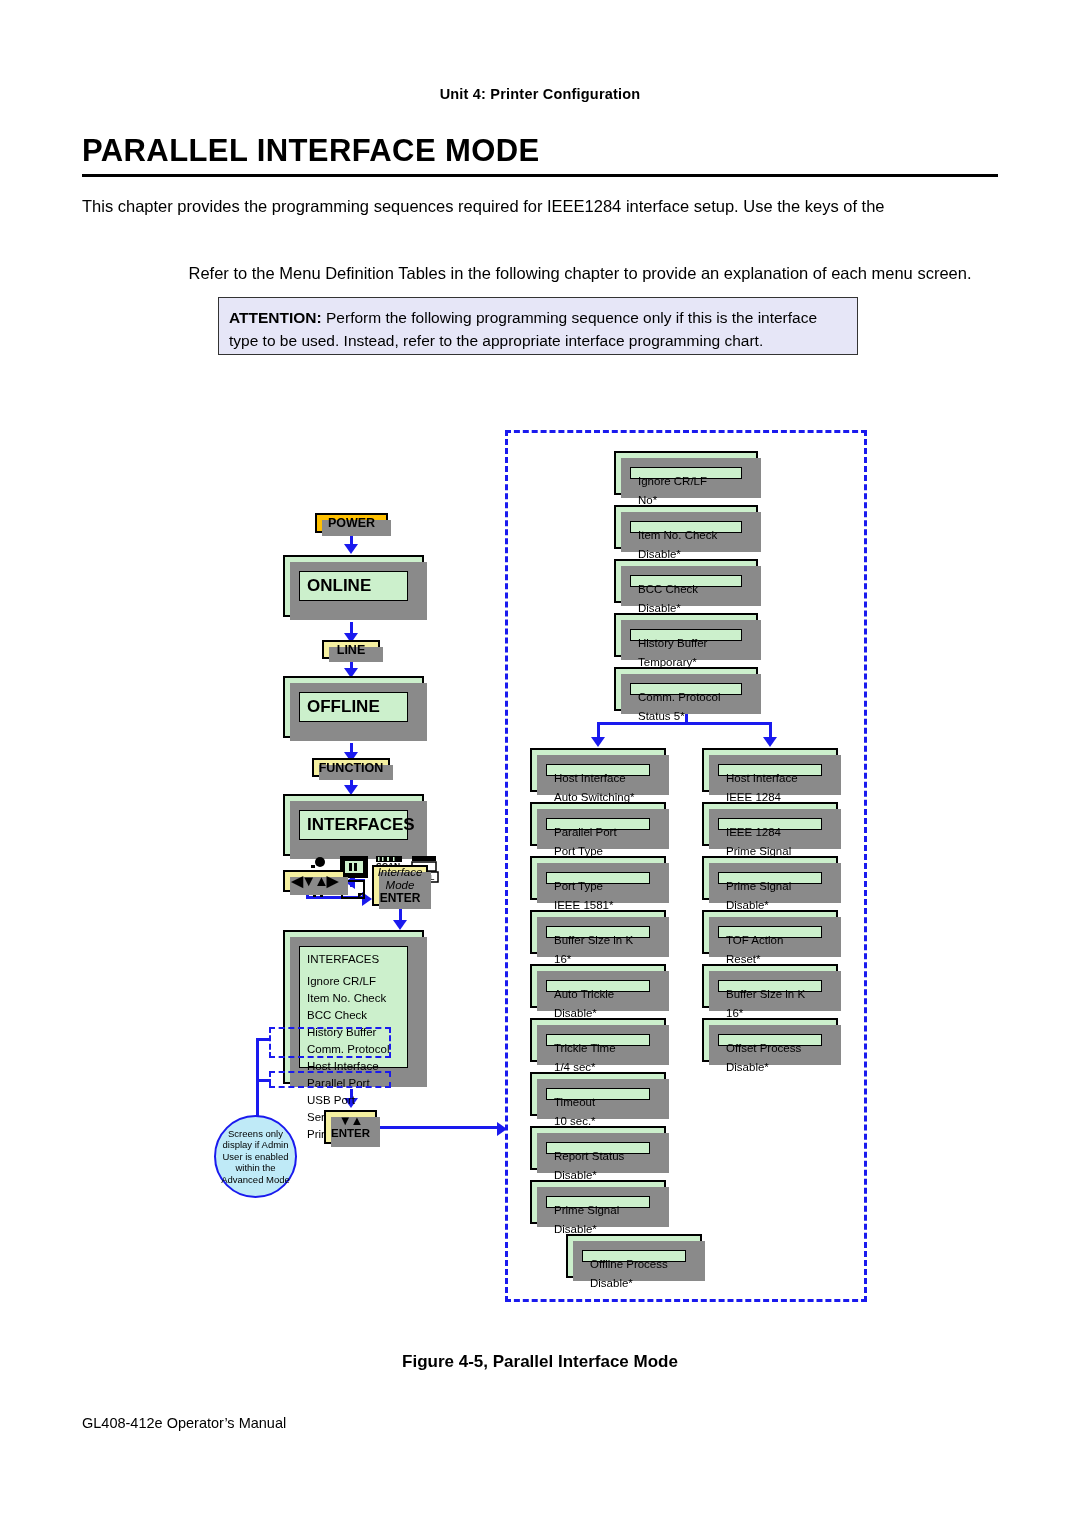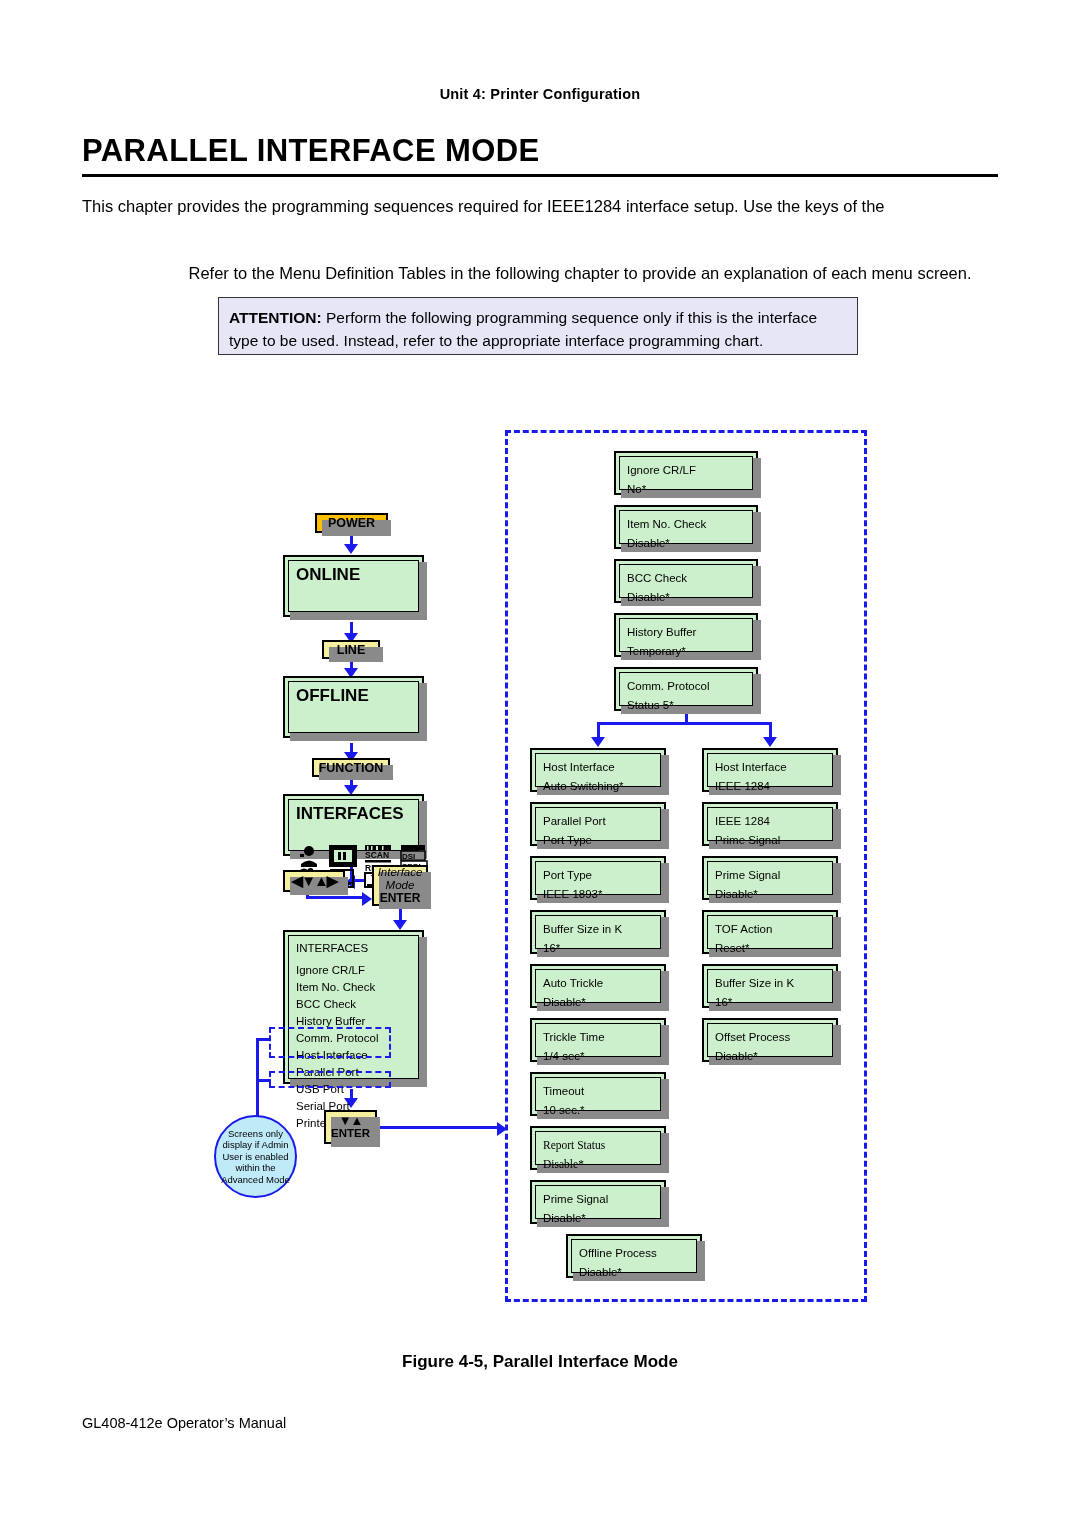--- a/index.html
+++ b/index.html
@@ -32,21 +32,21 @@
 
   
   .chart{position:absolute;left:0;top:400px;width:1080px;height:930px;}
 
   
   .dashed-region{position:absolute;left:505px;top:30px;width:362px;height:872px;
     border:3px dashed #1a1aee;box-sizing:border-box;}
 
   
   .lcd{position:absolute;background:#ccf0cc;border:2px solid #000;box-sizing:border-box;
-    padding:3px;z-index:2;}
+    padding:14px;z-index:2;}
   .lcd::after{content:"";position:absolute;left:5px;top:5px;right:-5px;bottom:-5px;
     background:#8a8a8a;z-index:-1;}
   .lcd .inner{border:1.5px solid #000;width:100%;height:100%;box-sizing:border-box;
     padding:5px 7px;background:#ccf0cc;}
   .lcd .ln{font-size:11.5px;line-height:17px;white-space:nowrap;}
   .lcd .ln2{margin-top:2px;}
 
   
   .lcd-big .ln{font-size:17px;font-weight:bold;}
 
@@ -300,21 +300,21 @@
     </div>
     <div class="lcd" style="left:530px;top:402px;width:136px;height:44px;">
       <div class="inner">
           <div class="ln">Parallel Port</div>
       <div class="ln ln2">Port Type</div>
         </div>
     </div>
     <div class="lcd" style="left:530px;top:456px;width:136px;height:44px;">
       <div class="inner">
           <div class="ln">Port Type</div>
-      <div class="ln ln2">IEEE 1893*</div>
+      <div class="ln ln2">IEEE 1581*</div>
         </div>
     </div>
     <div class="lcd" style="left:530px;top:510px;width:136px;height:44px;">
       <div class="inner">
           <div class="ln">Buffer Size in K</div>
       <div class="ln ln2">16*</div>
         </div>
     </div>
     <div class="lcd" style="left:530px;top:564px;width:136px;height:44px;">
       <div class="inner">
@@ -327,21 +327,21 @@
           <div class="ln">Trickle Time</div>
       <div class="ln ln2">1/4 sec*</div>
         </div>
     </div>
     <div class="lcd" style="left:530px;top:672px;width:136px;height:44px;">
       <div class="inner">
           <div class="ln">Timeout</div>
       <div class="ln ln2">10 sec.*</div>
         </div>
     </div>
-    <div class="lcd" style="left:530px;top:726px;width:136px;height:44px;font-family:Liberation Serif, serif;">
+    <div class="lcd" style="left:530px;top:726px;width:136px;height:44px;">
       <div class="inner">
           <div class="ln">Report Status</div>
       <div class="ln ln2">Disable*</div>
         </div>
     </div>
     <div class="lcd" style="left:530px;top:780px;width:136px;height:44px;">
       <div class="inner">
           <div class="ln">Prime Signal</div>
       <div class="ln ln2">Disable*</div>
         </div>

